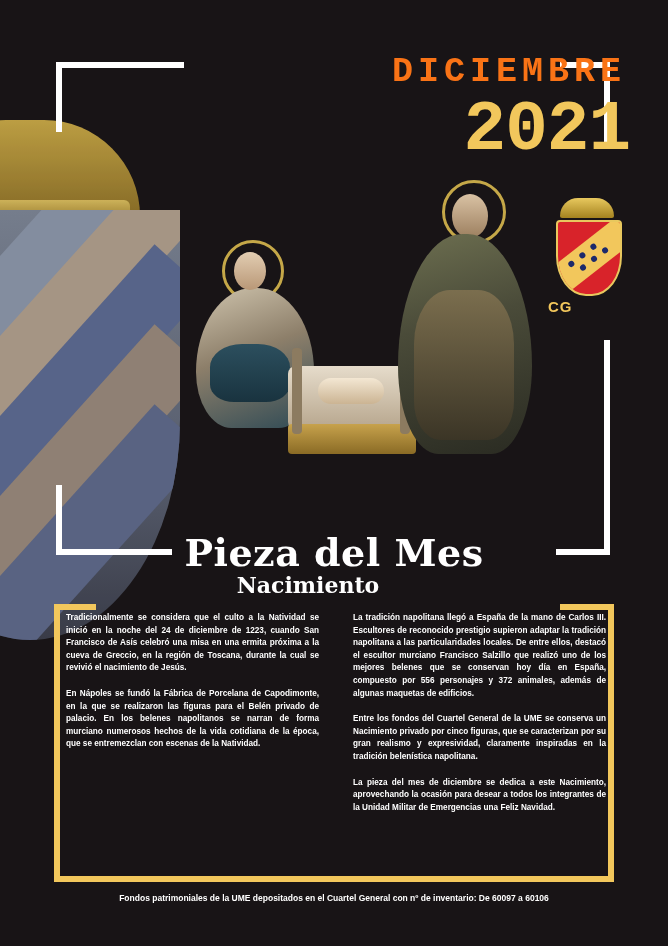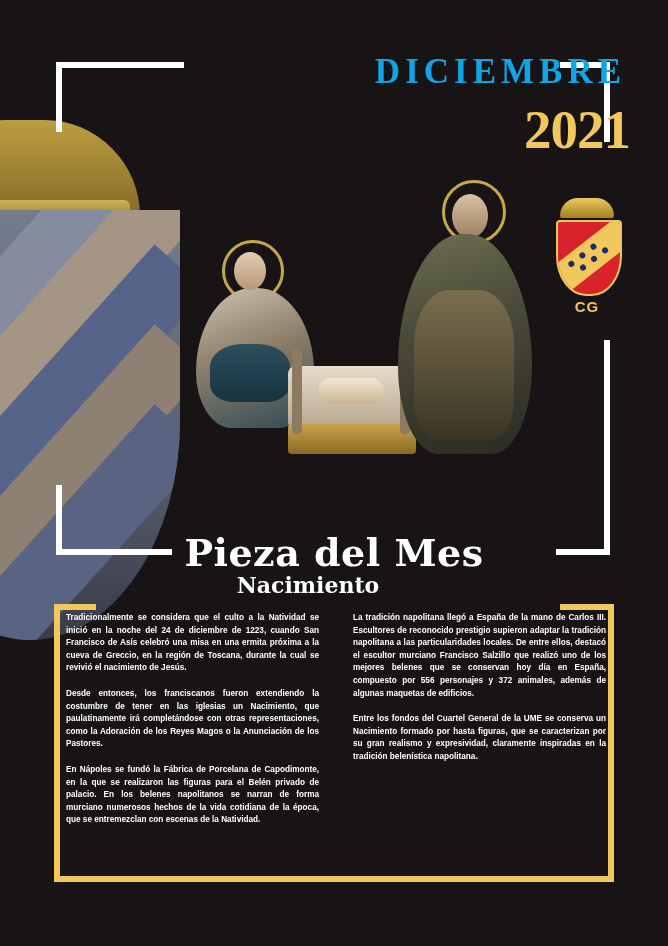--- a/index.html
+++ b/index.html
@@ -78,43 +78,42 @@
   }
 
   
   .hdr-month {
     position: absolute;
     right: 42px;
     top: 52px;
     font-size: 35px;
     font-weight: bold;
     letter-spacing: 5px;
-    color: #0ea5e9;
-    font-family: Liberation Serif, serif;
+    color: #f97316;
+    font-family: Liberation Mono, monospace;
   }
   .hdr-year {
     position: absolute;
     right: 38px;
     top: 88px;
-    font-size: 55px;
+    font-size: 71px;
     line-height: 84px;
     font-weight: bold;
     color: #f2c75c;
     letter-spacing: -1px;
-    font-family: Liberation Serif, serif;
+    font-family: Liberation Mono, monospace;
   }
 
   
   .cg-emblem {
     position: absolute;
     right: 42px;
     top: 198px;
     width: 78px;
     height: 130px;
-    text-align: center;
   }
   .cg-emblem .cg-crown {
     position: absolute;
     left: 12px;
     top: 0;
     width: 54px;
     height: 20px;
     background: linear-gradient(180deg, #e8c85e 0%, #a4821f 100%);
     border-radius: 26px 26px 3px 3px;
   }
@@ -321,23 +320,24 @@
       <div style="position:absolute;left:24px;top:110px;width:100px;height:150px;border-radius:36% 36% 26% 26%;background:linear-gradient(180deg,#7b6e4e,#3b3526);"></div>
     </div>
   </div>
 
   <div class="title-main">Pieza del Mes</div>
   <div class="title-sub">Nacimiento</div>
 
   <div class="cols">
     <div class="col">
       <p>Tradicionalmente se considera que el culto a la Natividad se inició en la noche del 24 de diciembre de 1223,  cuando San Francisco de Asís celebró una misa en una ermita próxima a la cueva de Greccio, en la región de Toscana, durante la cual se revivió el nacimiento de Jesús.</p>
-      <p>Desde entonces, los franciscanos fueron extendiendo la costumbre de tener en las iglesias un Nacimiento, que paulatinamente irá completándose con otras representaciones, como la Adoración de los Reyes Magos o la Anunciación de los Pastores.</p>
       <p>En Nápoles se fundó la Fábrica de Porcelana de Capodimonte, en la que se realizaron las figuras para el Belén privado de palacio. En los belenes napolitanos se narran de forma murciano numerosos hechos de la vida cotidiana de la época, que se entremezclan con escenas de la Natividad.</p>
     </div>
     <div class="col">
       <p>La tradición napolitana llegó a España de la mano de Carlos III. Escultores de reconocido prestigio supieron adaptar la tradición napolitana a las particularidades locales. De entre ellos, destacó el escultor murciano Francisco Salzillo que realizó uno de los mejores belenes que se conservan hoy día en España, compuesto por 556 personajes y 372 animales, además de algunas maquetas de edificios.</p>
-      <p>Entre los fondos del Cuartel General de la UME se conserva un Nacimiento formado por hasta figuras, que se caracterizan por su gran realismo y expresividad, claramente inspiradas en la tradición belenística napolitana.</p>
+      <p>Entre los fondos del Cuartel General de la UME se conserva un Nacimiento privado por cinco figuras, que se caracterizan por su gran realismo y expresividad, claramente inspiradas en la tradición belenística napolitana.</p>
+      <p>La pieza del mes de diciembre se dedica a este Nacimiento, aprovechando la ocasión para desear a todos los integrantes de la Unidad Militar de Emergencias una Feliz Navidad.</p>
     </div>
   </div>
 
+  <div class="footer-text">Fondos patrimoniales de la UME depositados en el Cuartel General con nº de inventario: De 60097 a 60106</div>
 
 </div>
 
 </body></html>

